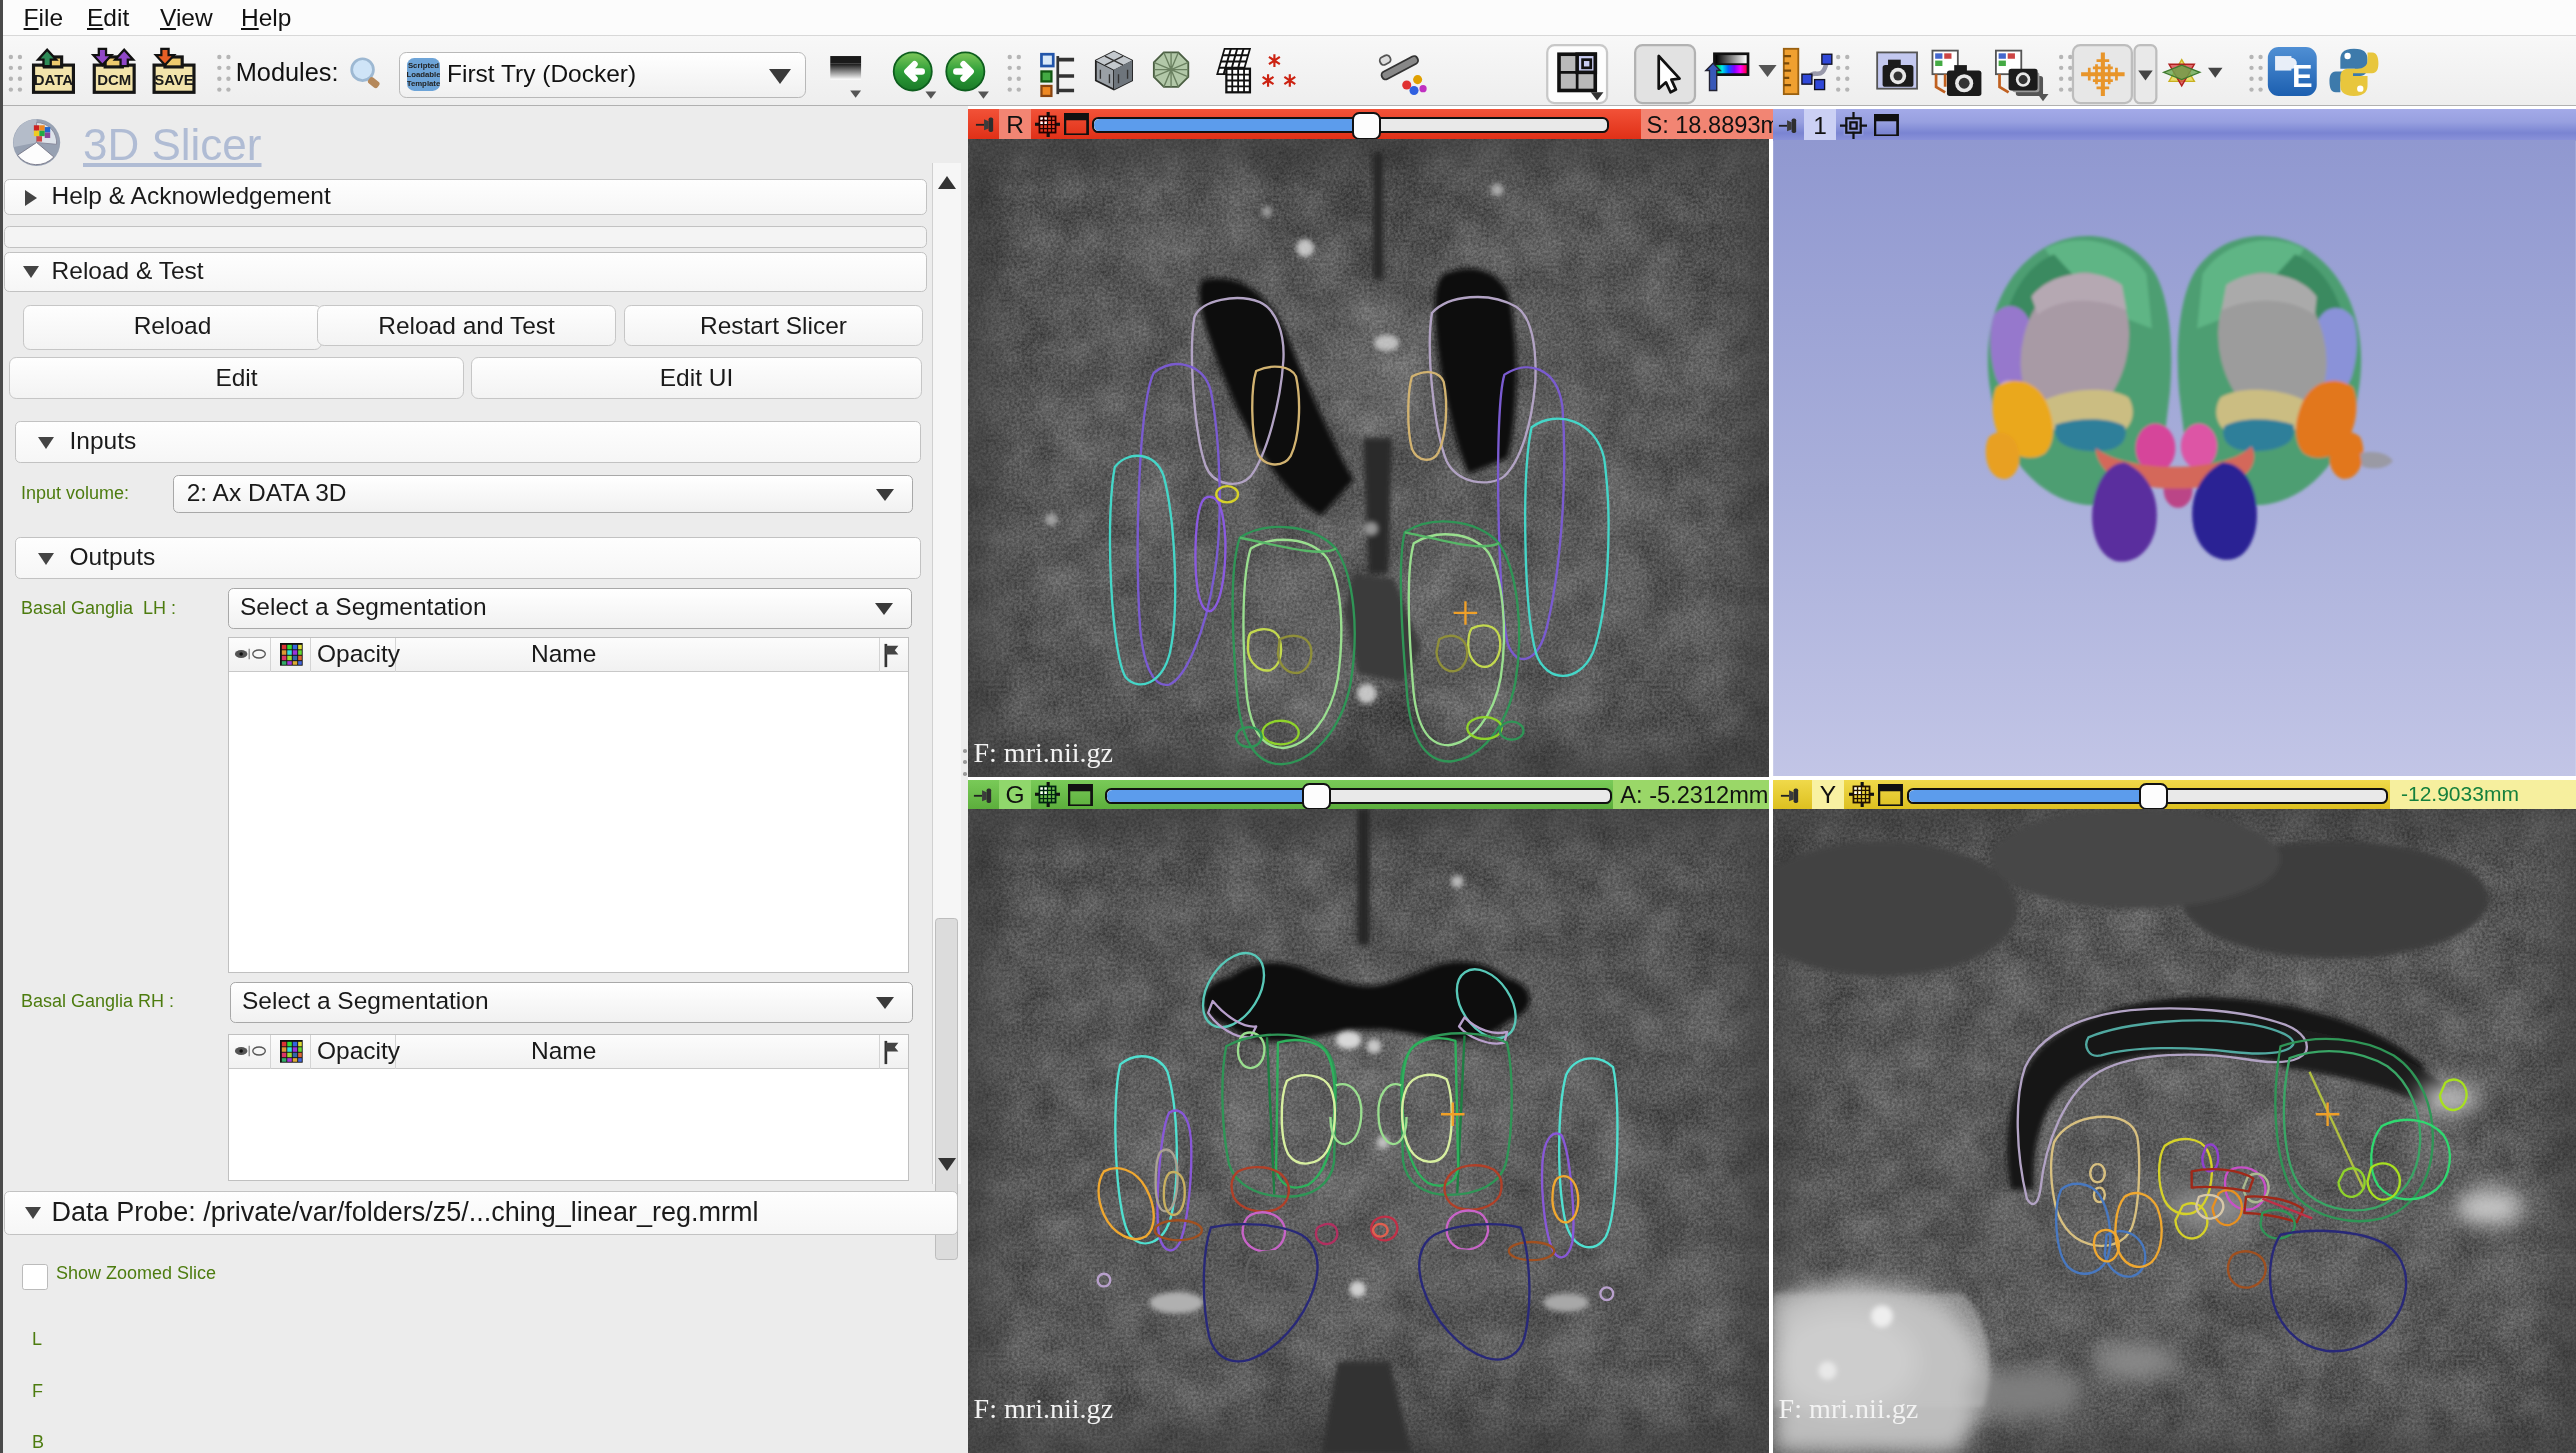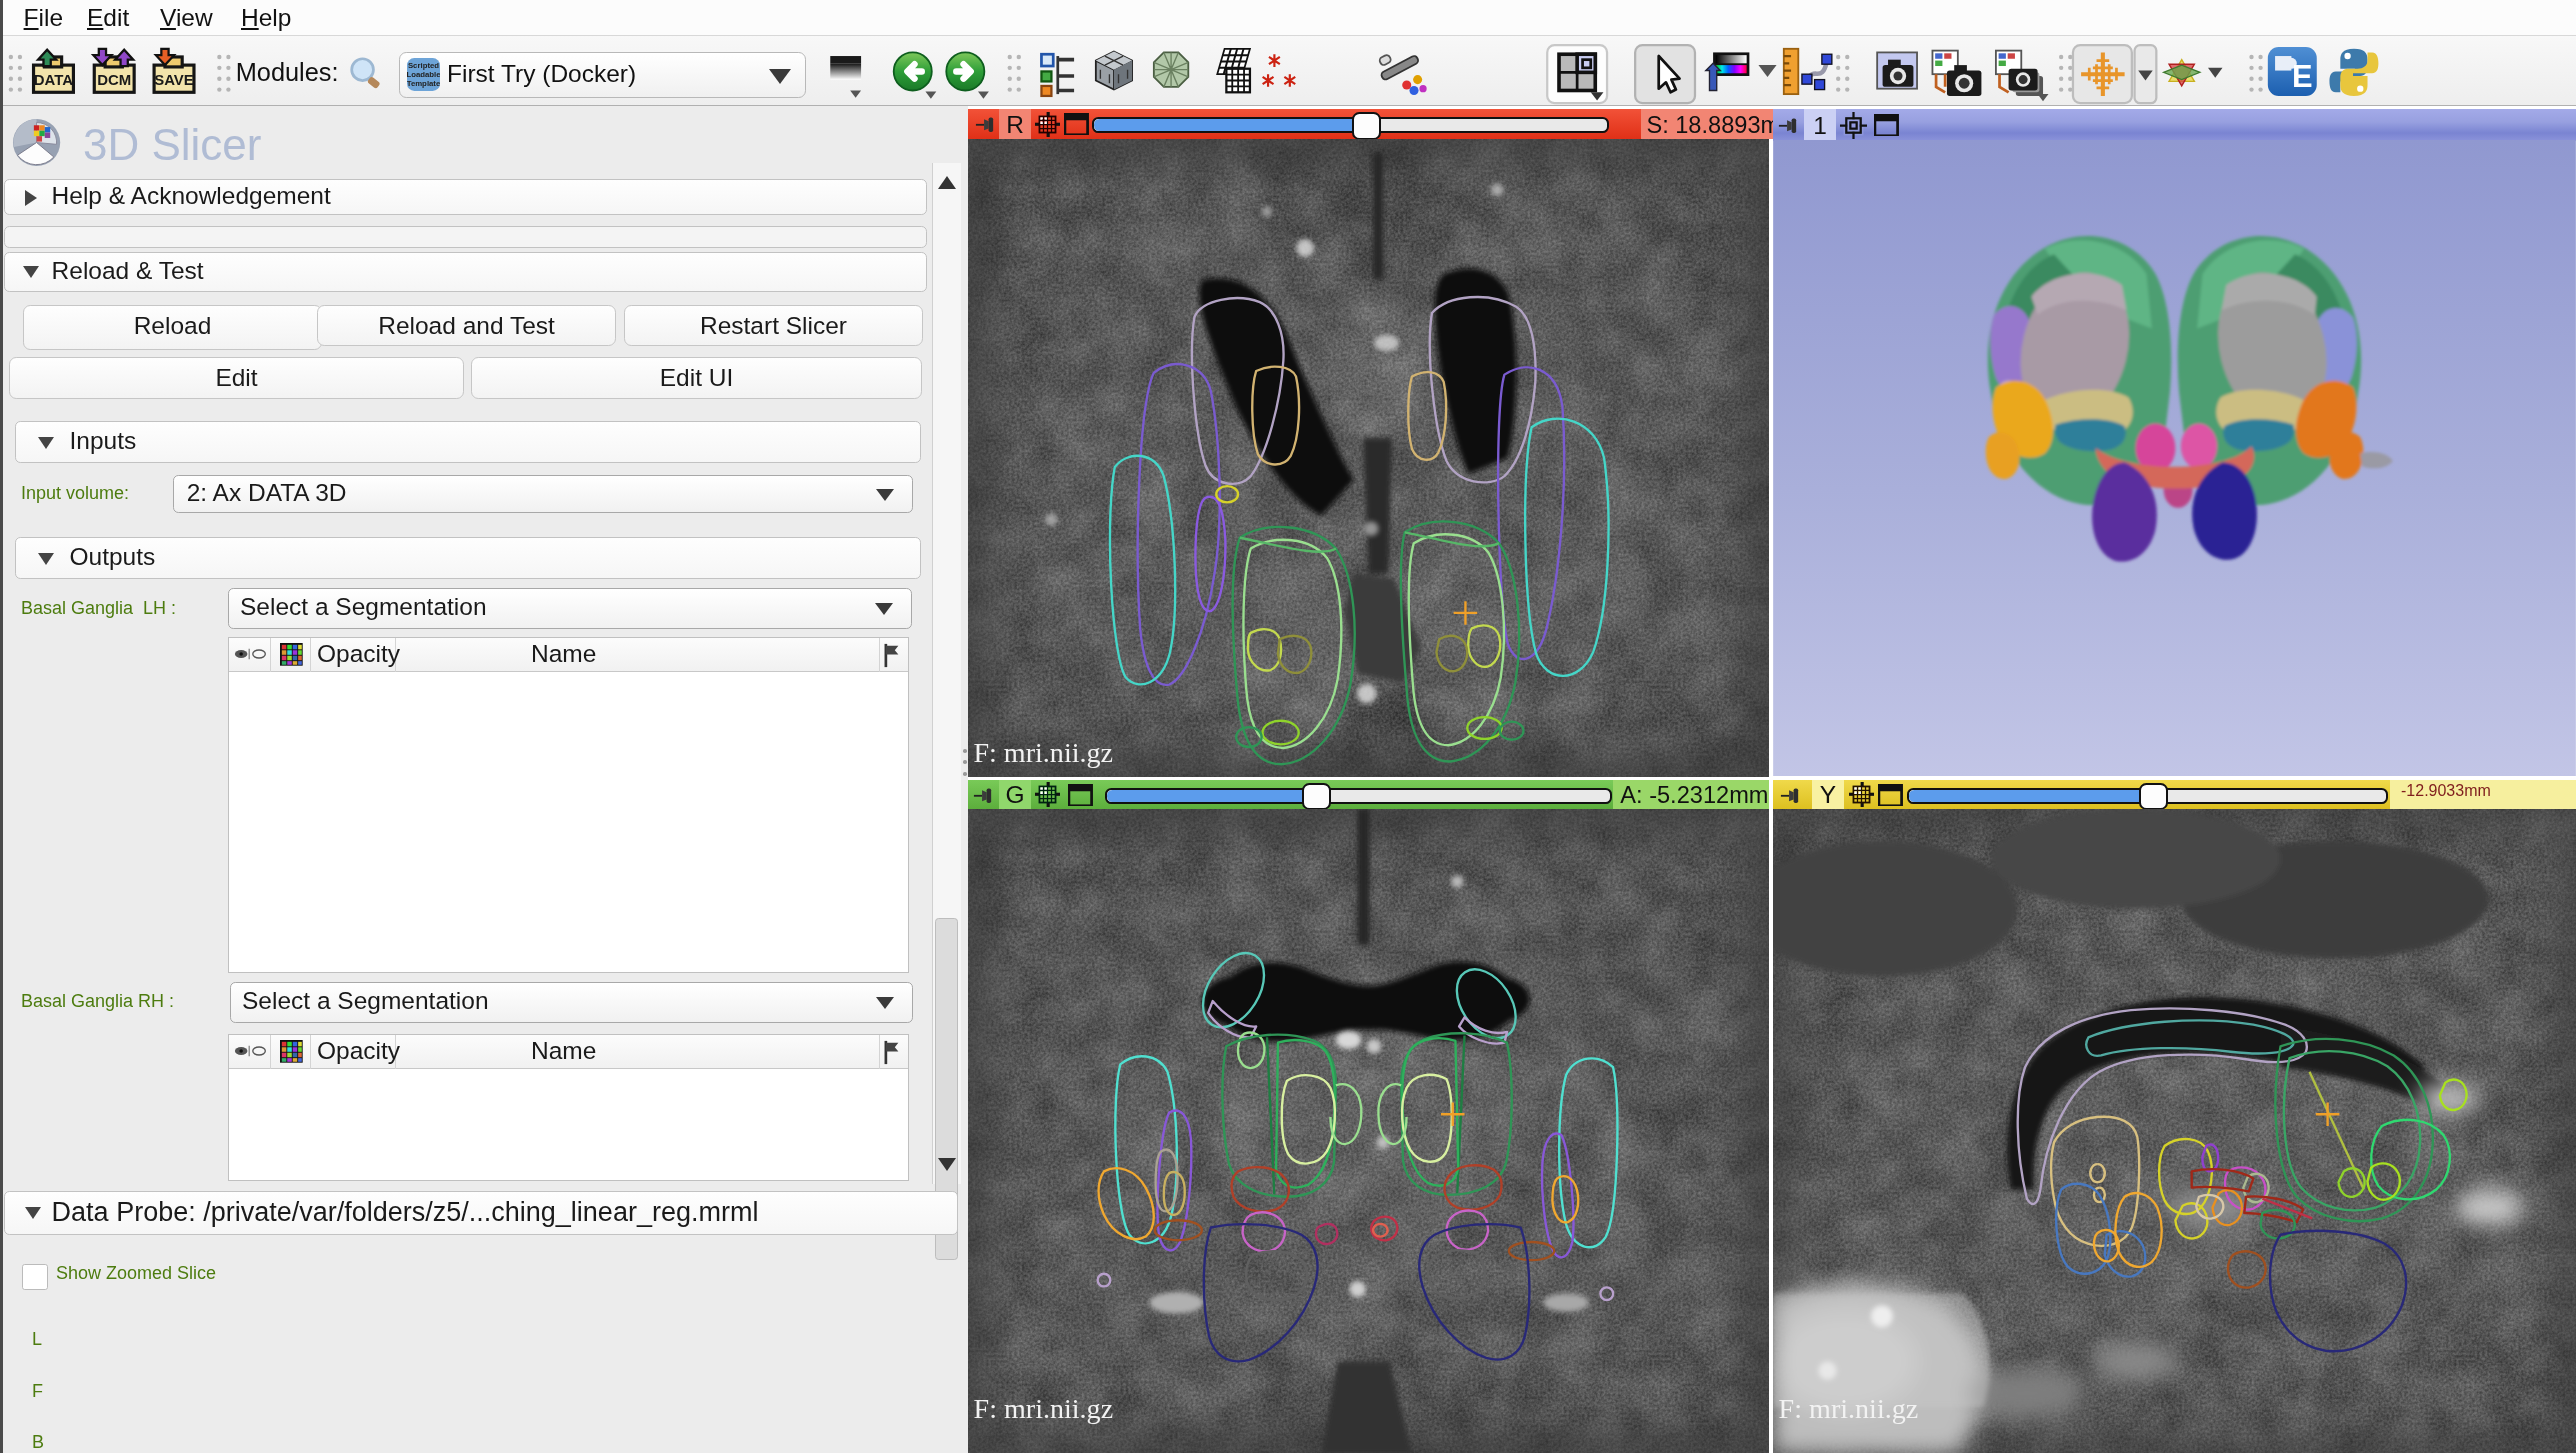--- a/index.html
+++ b/index.html
@@ -290,21 +290,21 @@
   <g>
     <rect x="24" y="8" width="6" height="6" fill="#cc2222"></rect>
       <rect x="30" y="8" width="6" height="6" fill="#ee8822"></rect>
     <rect x="36" y="10" width="6" height="6" fill="#2266cc"></rect>
       <rect x="24" y="14" width="6" height="6" fill="#eecc22"></rect>
     <rect x="30" y="14" width="6" height="6" fill="#22aa44"></rect>
       <rect x="36" y="16" width="6" height="6" fill="#884499"></rect>
     <rect x="27" y="20" width="6" height="6" fill="#cc4444"></rect>
   </g>
 </svg>
-<div class="abs" style="left:83px;top:120px;font-size:44px;color:#b0bcd4;letter-spacing:0px;">3D Slicer</div>
+<div class="abs" style="left:83px;top:120px;font-size:44px;color:#b0bcd4;letter-spacing:0px;text-decoration:underline;">3D Slicer</div>
 
 <div class="secbox" style="left:3.6px;top:179px;width:923px;height:36px;">
   <span style="position:absolute;left:20px;top:10px;" class="tri-r"></span>
   <span style="position:absolute;left:47px;top:1.8px;">Help &amp; Acknowledgement</span>
 </div>
 
 <div class="panelbox" style="left:3.6px;top:226px;width:923px;height:22px;background:#f4f4f4;"></div>
 
 <div class="secbox" style="left:3.6px;top:252px;width:923px;height:40px;">
   <span style="position:absolute;left:18px;top:12.7px;" class="tri-d"></span>
@@ -561,21 +561,21 @@
     </g>
   </svg>
   <svg class="abs" style="left:105px;top:3.6px;" width="24.5" height="22.7" viewBox="0 0 27 25">
     <rect x="1" y="1" width="25" height="23" fill="none" stroke="#111" stroke-width="3"></rect>
     <rect x="1" y="1" width="25" height="7" fill="#111"></rect>
   </svg>
   <div class="abs" style="left:134px;top:8.2px;width:477px;height:11.8px;border:2.3px solid #111;border-radius:6.3px;background:#e9e9e9;">
     <div class="abs" style="left:0;top:0;width:232px;height:11.8px;background:#5c9cec;border-radius:5.4px 0 0 5.4px;"></div>
   </div>
   <div class="abs" style="left:366px;top:2.7px;width:25px;height:23.6px;background:#fdfdfd;border:2.3px solid #111;border-radius:7.3px;"></div>
-  <div class="abs" style="left:617px;top:0;width:186px;height:29px;background:#f6ef9e;font-size:16px;color:#7f1d1d;white-space:nowrap;">
+  <div class="abs" style="left:617px;top:0;width:186px;height:29px;background:#f6ef9e;font-size:21px;color:#15803d;white-space:nowrap;">
       <span style="position:absolute;left:11px;top:1.8px;">-12.9033mm</span>
     </div>
 </div>
 
 <div class="abs" style="left:968px;top:139px;width:801px;height:638px;background:#161616;overflow:hidden;">
 <svg width="801" height="638" viewBox="0 0 884 704">
  <defs>
   <filter id="b6">
           <feGaussianBlur stdDeviation="6"></feGaussianBlur>
         </filter>

